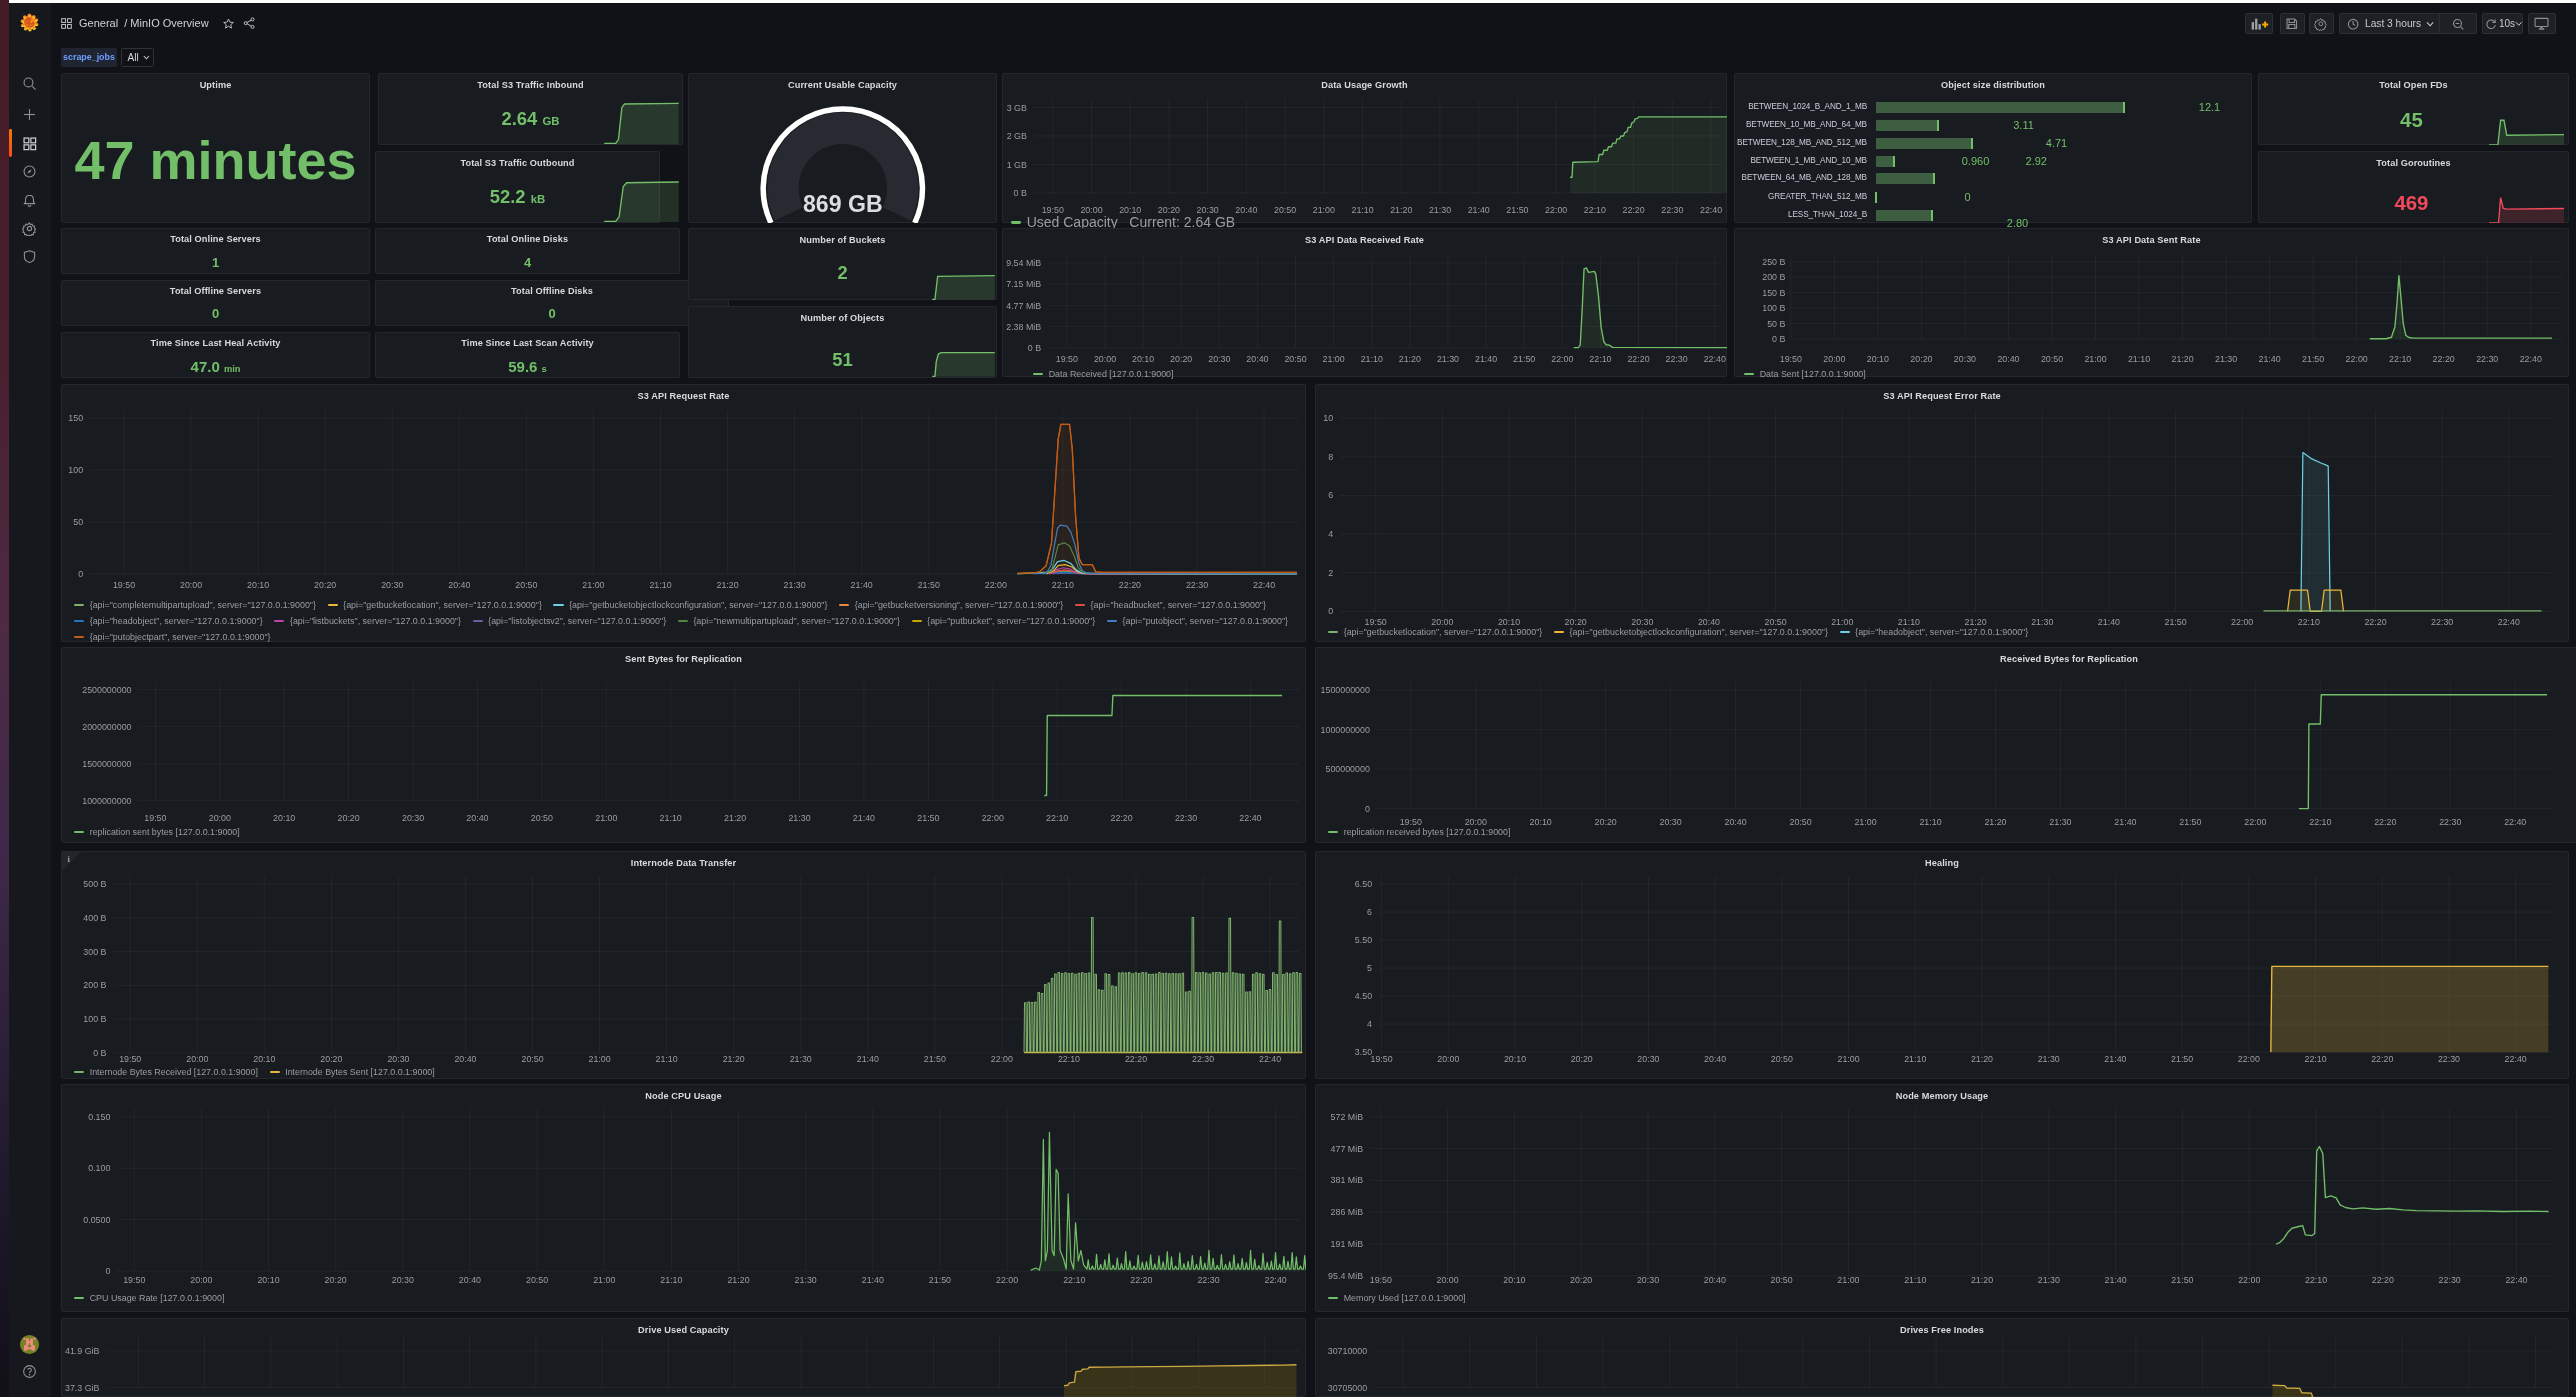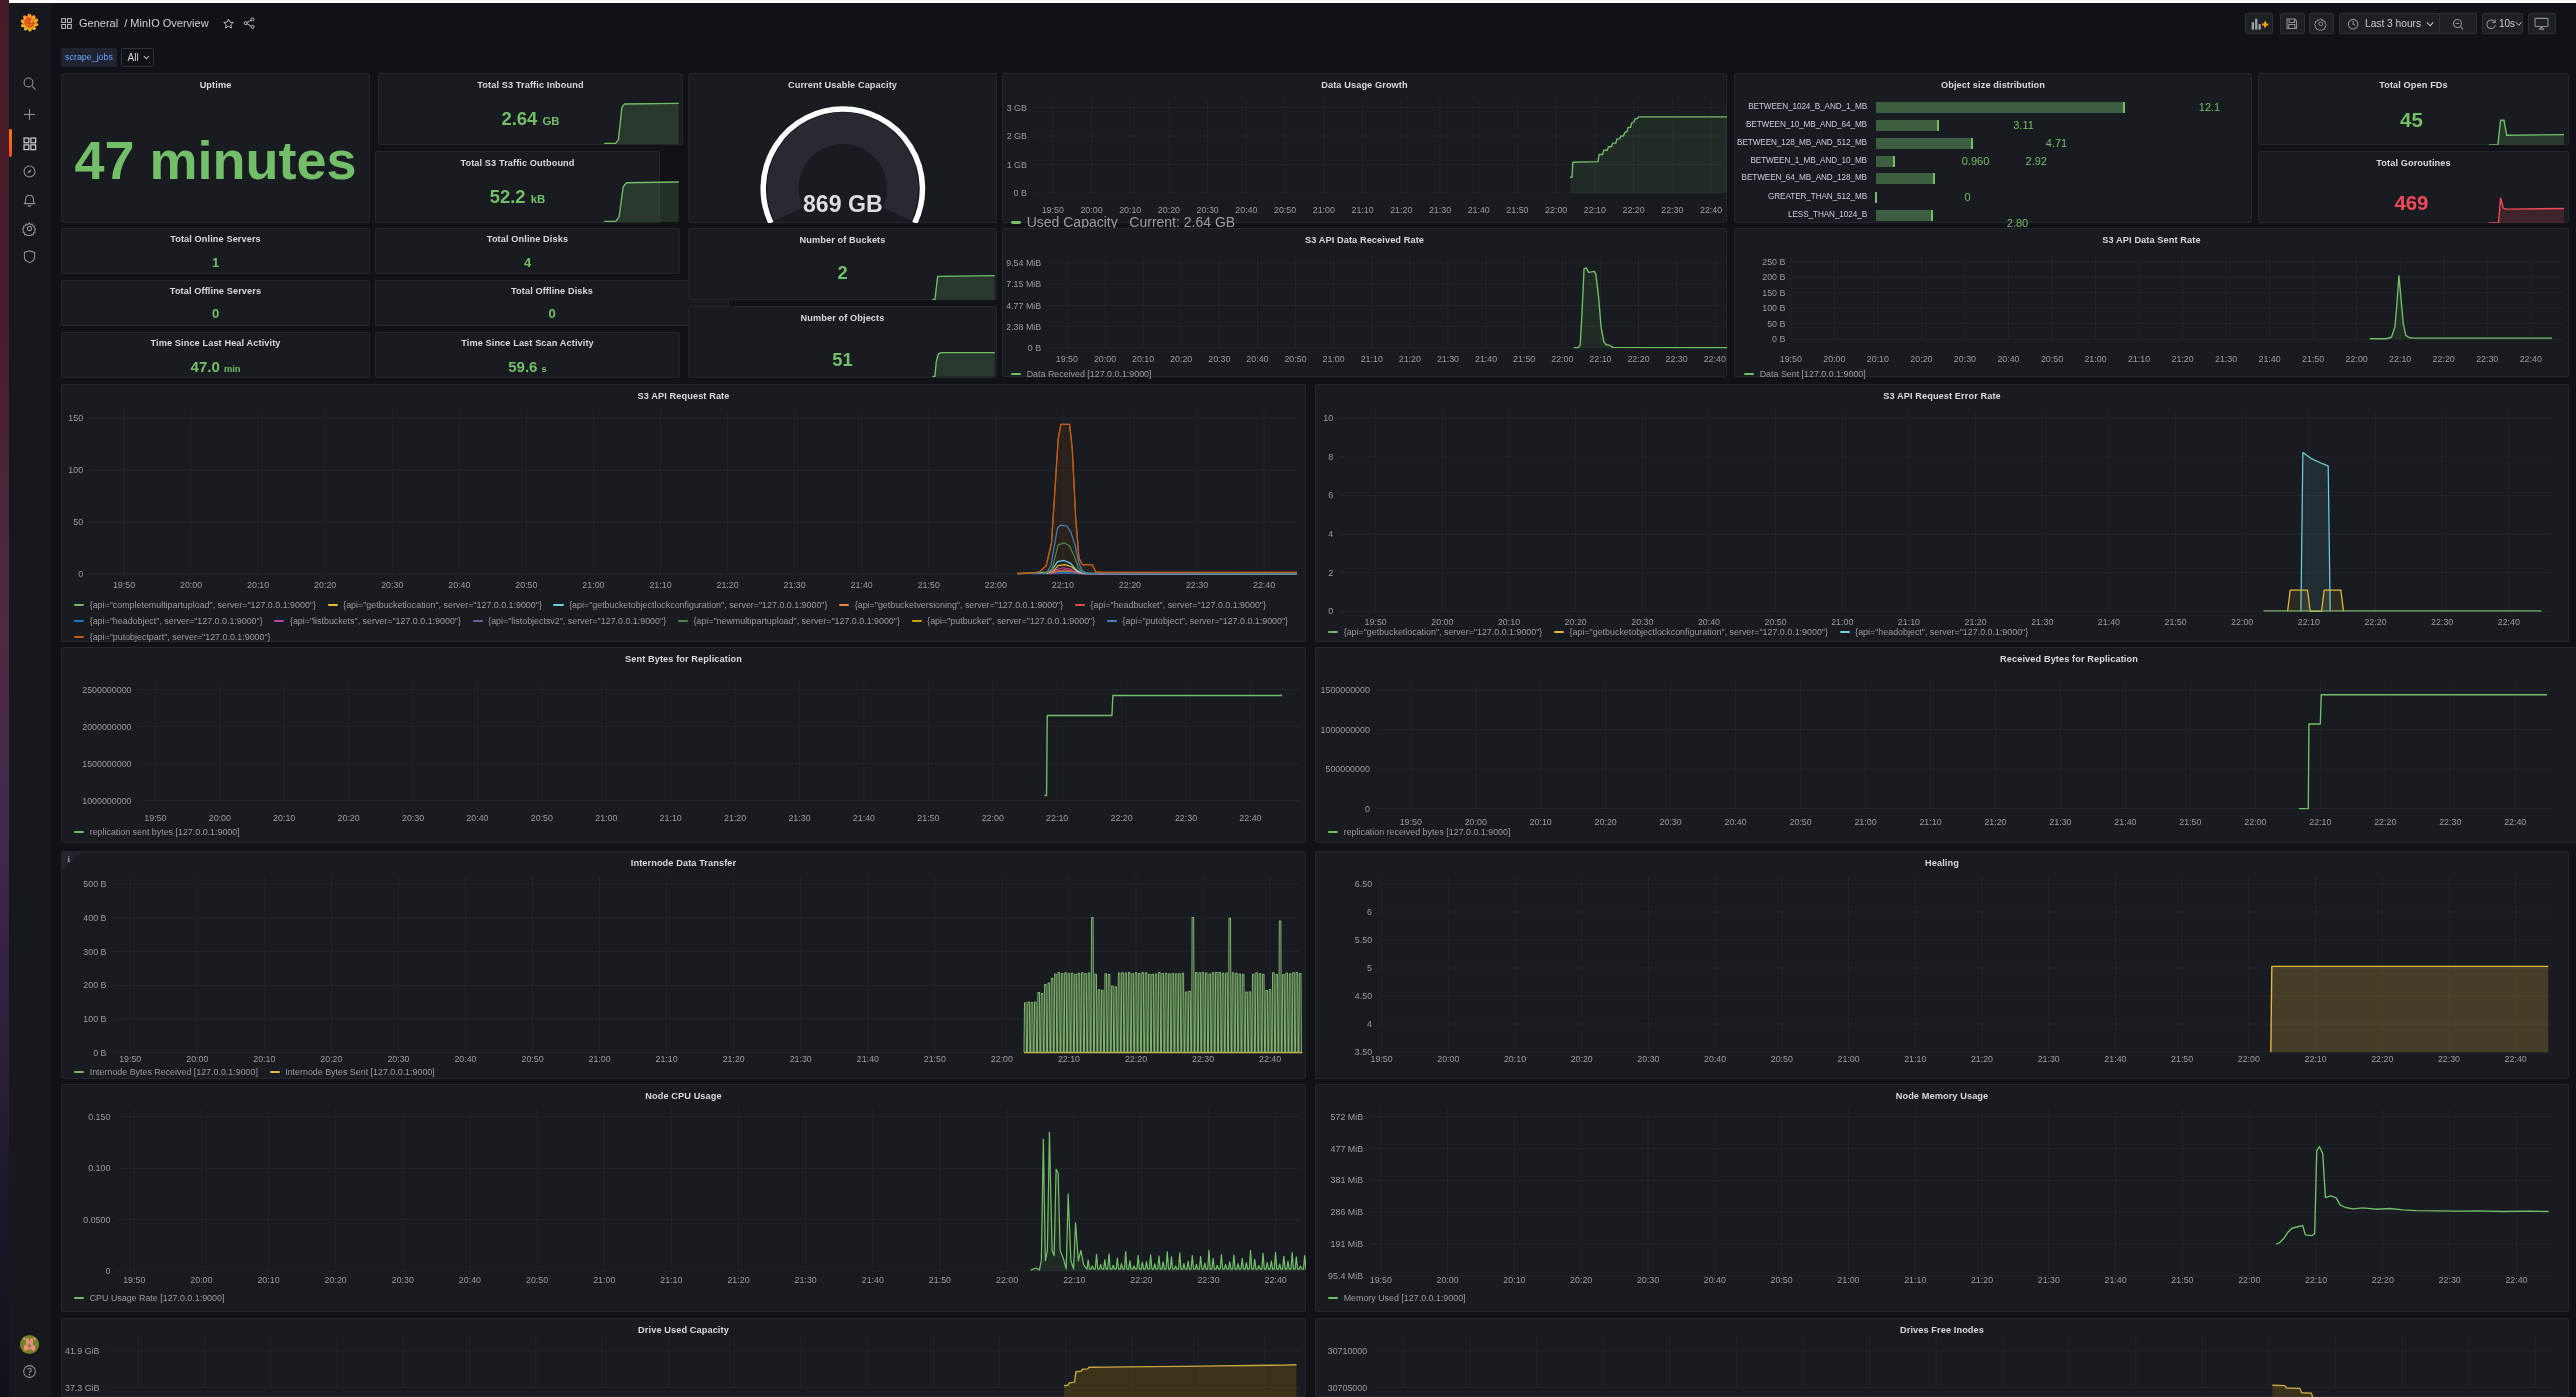--- a/index.html
+++ b/index.html
@@ -149,21 +149,21 @@
   </svg>
 <div class="abs" style="left:2499px;top:18.4px;font-size:10px;color:#c9cace">10s</div>
 <svg class="abs" style="left:2515px;top:20.4px" width="7.5" height="7.5" viewBox="0 0 12 12">
     <path d="M1.5 3.5 L6 8.5 L10.5 3.5" fill="none" stroke="#c9cace" stroke-width="1.6"></path>
   </svg>
 <svg class="abs" style="left:2534px;top:17px" width="15" height="13.6" viewBox="0 0 22 20">
     <rect class="ic" x="1.5" y="2" width="19" height="12" rx="1"></rect>
     <rect x="7" y="16.5" width="8" height="2.2" fill="#8d9197"></rect>
     <rect x="9.5" y="14" width="3" height="2.5" fill="#8d9197"></rect>
   </svg>
-<div class="abs" style="left:61px;top:48px;width:56px;height:19px;background:#1f2430;border-radius:1.4px;color:#6e9fff;font-size:8.9px;font-weight:normal;text-align:center;line-height:19px">scrape_jobs</div>
+<div class="abs" style="left:61px;top:48px;width:56px;height:19px;background:#1f2430;border-radius:1.4px;color:#6e9fff;font-size:8.9px;font-weight:bold;text-align:center;line-height:19px">scrape_jobs</div>
 <div class="abs" style="left:121px;top:48px;width:33px;height:19px;background:#111217;border:0.7px solid #2e323b;border-radius:1.4px;color:#d8d9da;font-size:10px;line-height:17.7px;padding-left:5.5px">All <svg width="6.8" height="6.8" viewBox="0 0 12 12" style="margin-left:1.4px">
       <path d="M1.5 3.5 L6 8.5 L10.5 3.5" fill="none" stroke="#c9cace" stroke-width="1.8"></path>
     </svg></div>
 <div class="panel" style="left:61px;top:73px;width:309px;height:150px">
     <div class="ptitle" style="top:5.5px">Uptime</div>
     <div class="statv" style="top:55px;font-size:54px">47 minutes</div>
   </div>
 <div class="panel" style="left:378px;top:73px;width:305px;height:72px">
     <div class="ptitle" style="top:5.5px">Total S3 Traffic Inbound</div>
     <div class="statv" style="top:34px;font-size:18.4px">2.64 <span class="unit">GB</span></div>
@@ -384,21 +384,21 @@
       <line x1="1044.0" y1="39.7" x2="1044.0" y2="174.3" stroke="rgba(204,204,220,0.09)"></line>
       <text x="1044.0" y="195.3" text-anchor="middle" class="ax">22:40</text>
       <g transform="translate(-1471,-336)">
         <path d="M2308.2 510.0 L2314.9 510.0 L2317.7 506.4 L2320.5 455.6 L2323.3 394.3 L2326.6 393.0 L2330.0 399.6 L2338.4 398.2 L2340.6 402.2 L2344.5 434.7 L2348.4 480.3 L2352.3 501.2 L2355.7 505.7 L2360.7 506.4 L2365.2 509.6 L2542.4 509.9 L2542.4 510.3 L2308.2 510.3 Z" fill="rgba(115,191,105,0.10)" stroke="none"></path>
       </g>
       <g transform="translate(-1471,-336)">
         <path d="M2308.2 510.0 L2314.9 510.0 L2317.7 506.4 L2320.5 455.6 L2323.3 394.3 L2326.6 393.0 L2330.0 399.6 L2338.4 398.2 L2340.6 402.2 L2344.5 434.7 L2348.4 480.3 L2352.3 501.2 L2355.7 505.7 L2360.7 506.4 L2365.2 509.6 L2542.4 509.9" fill="none" stroke="#73bf69" stroke-width="2" stroke-linejoin="round"></path>
       </g>
     </svg>
   </div>
-<div class="leg" style="left:1011px;top:369px;font-size:8.9px"><span class="li"><span class="ld" style="background:#73bf69"></span>Data Received [127.0.0.1:9000]</span></div>
+<div class="leg" style="left:1033px;top:369px;font-size:8.9px"><span class="li"><span class="ld" style="background:#73bf69"></span>Data Received [127.0.0.1:9000]</span></div>
 <div class="panel" style="left:1734px;top:228px;width:835px;height:149px">
     <div class="ptitle" style="top:5.5px">S3 API Data Sent Rate</div>
     <svg class="abs" style="left:0;top:0" width="833" height="148" viewBox="0 0 1223 217">
       <line x1="84" y1="48.0" x2="1216" y2="48.0" stroke="rgba(204,204,220,0.09)"></line>
       <text x="74" y="52.5" text-anchor="end" class="ax">250 B</text>
       <line x1="84" y1="70.7" x2="1216" y2="70.7" stroke="rgba(204,204,220,0.09)"></line>
       <text x="74" y="75.2" text-anchor="end" class="ax">200 B</text>
       <line x1="84" y1="93.4" x2="1216" y2="93.4" stroke="rgba(204,204,220,0.09)"></line>
       <text x="74" y="97.9" text-anchor="end" class="ax">150 B</text>
       <line x1="84" y1="116.1" x2="1216" y2="116.1" stroke="rgba(204,204,220,0.09)"></line>

